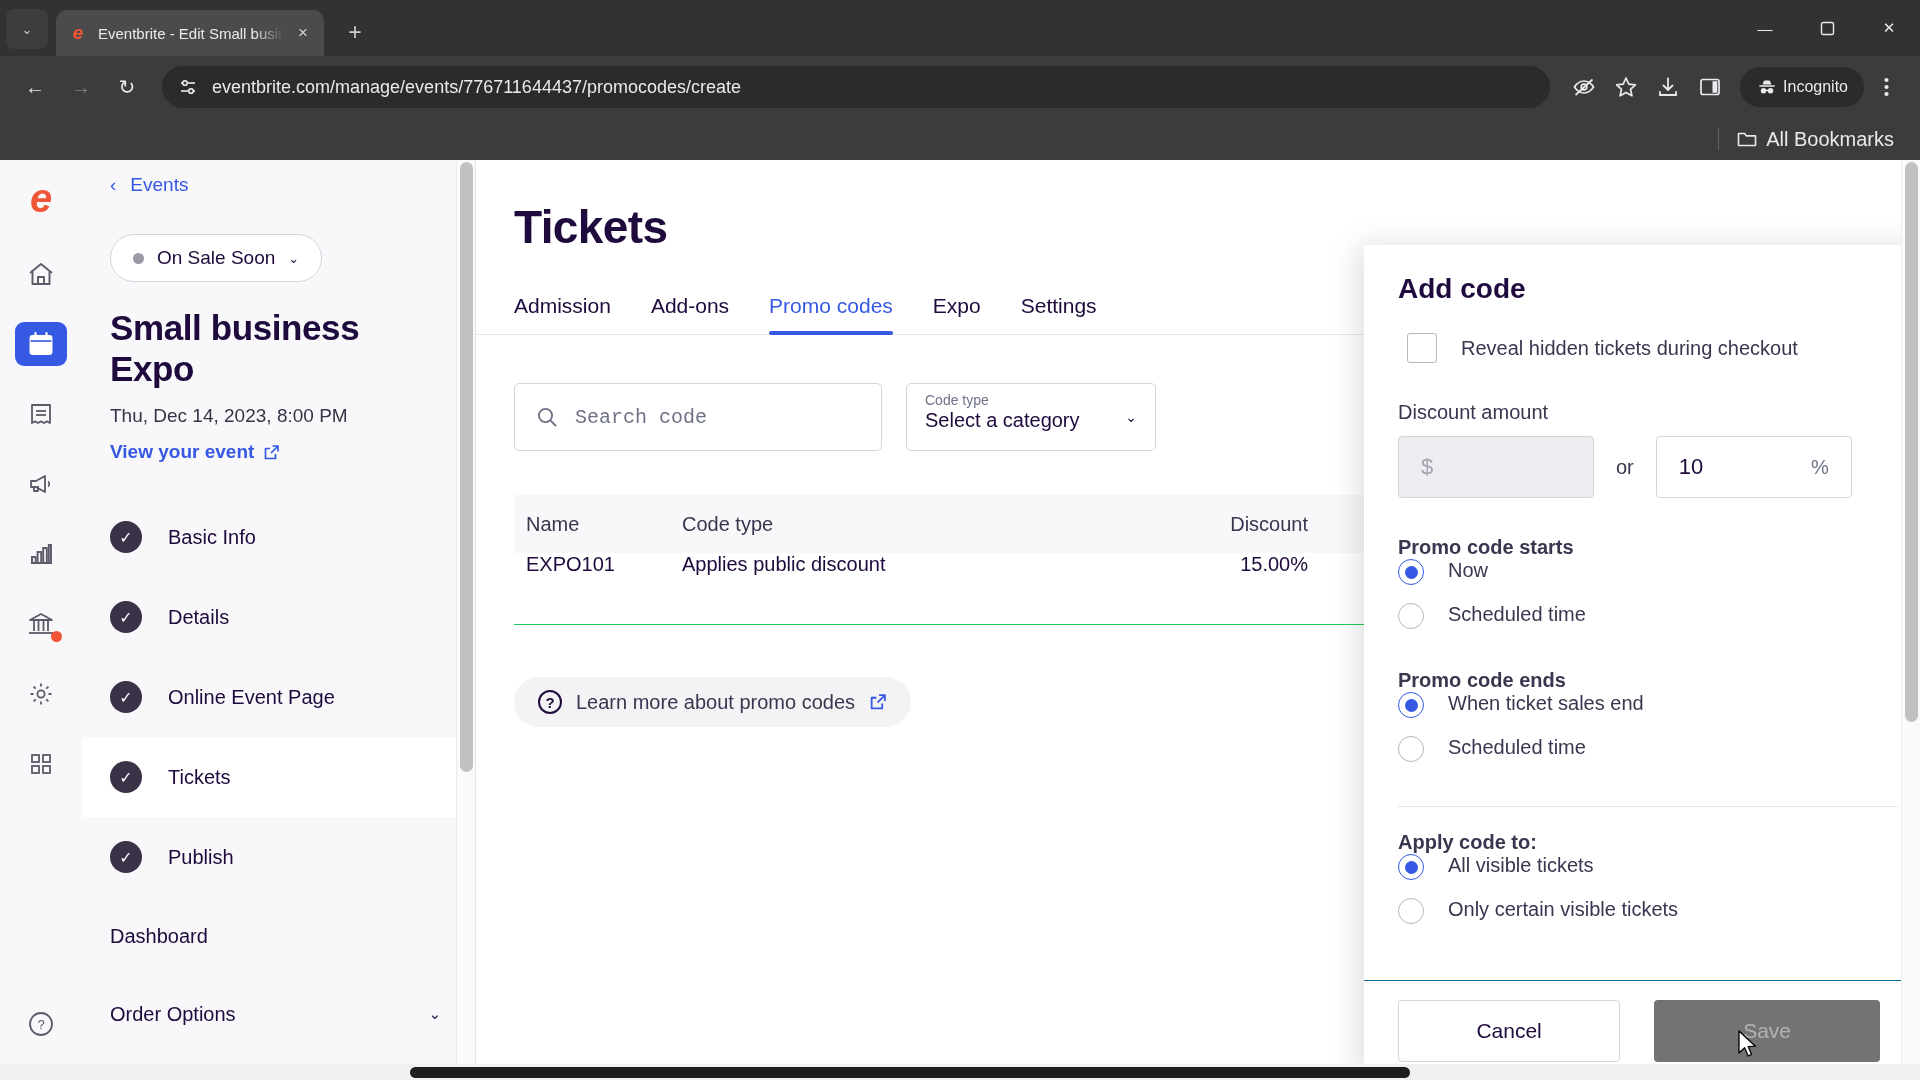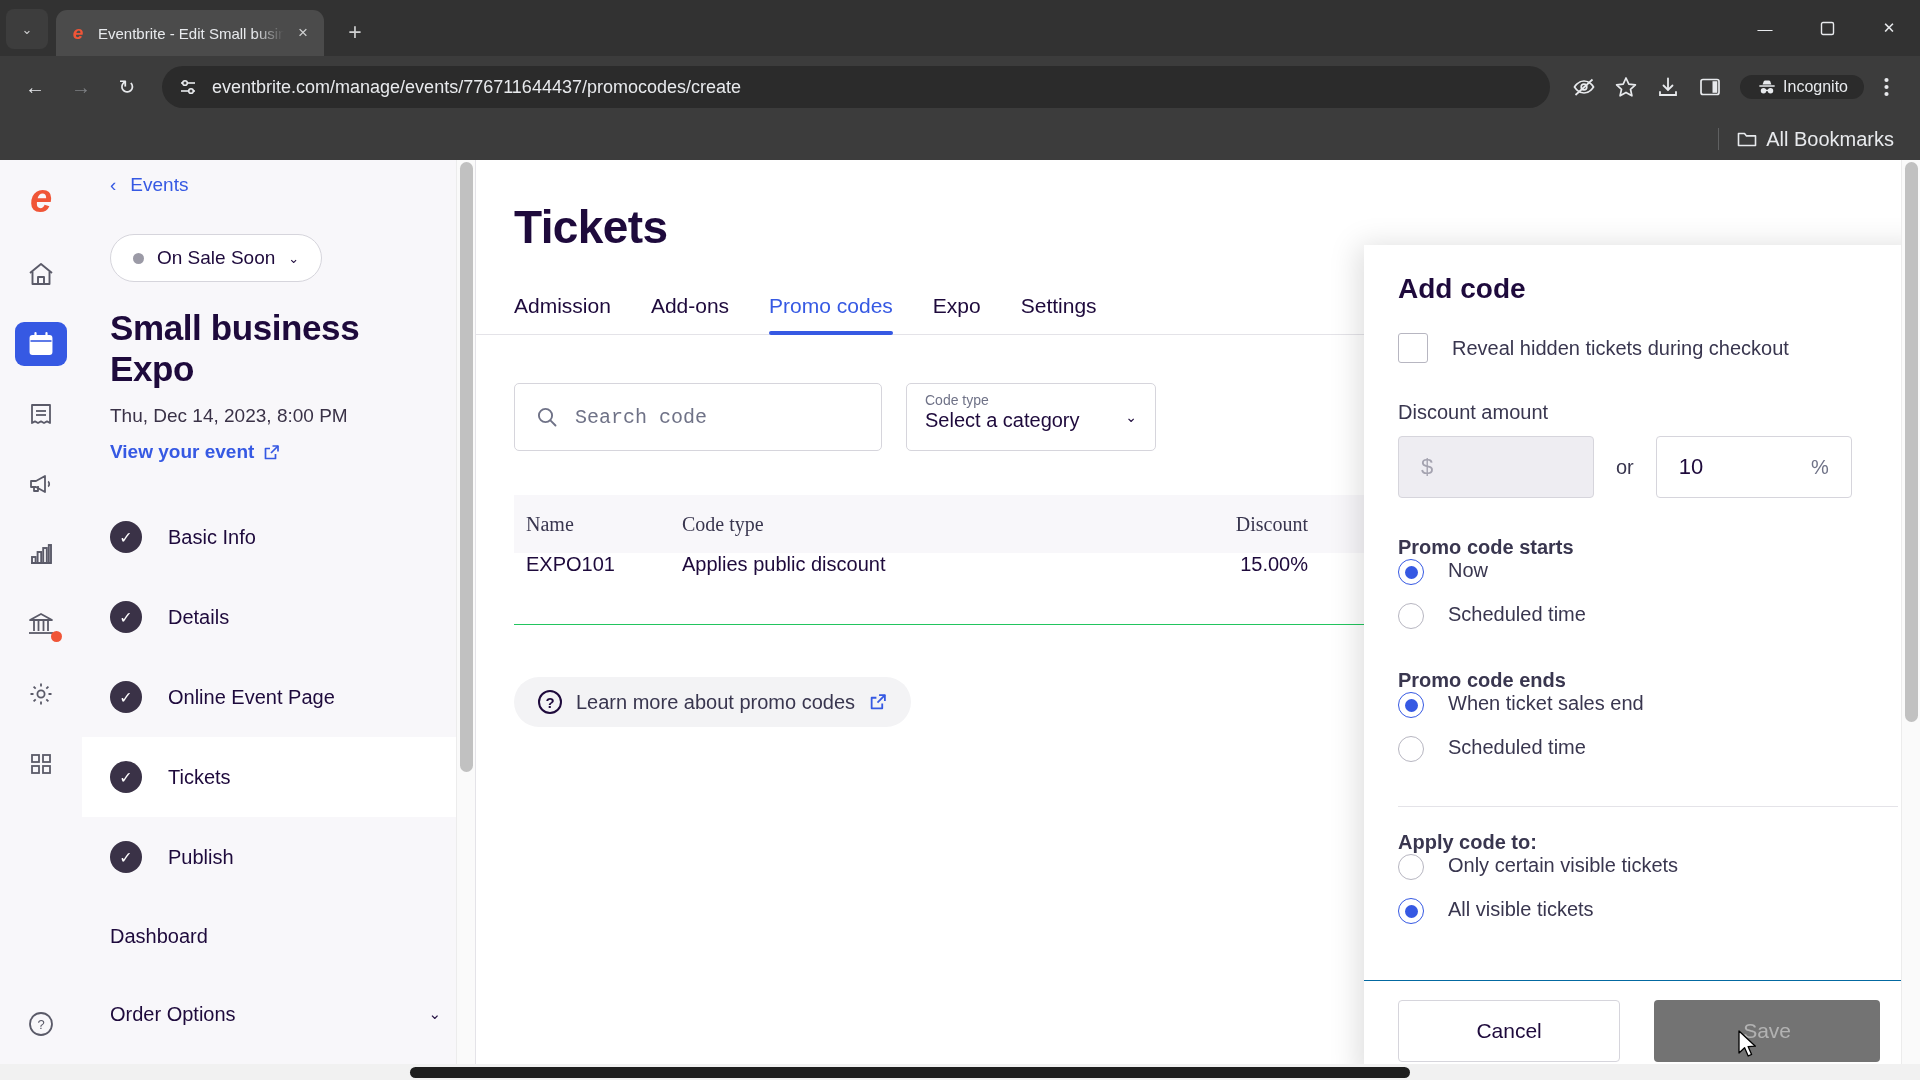--- a/index.html
+++ b/index.html
@@ -66,21 +66,21 @@
     display: flex; align-items: center; padding: 0 16px; gap: 14px; margin: 0 10px;
     cursor: text;
   }
   .omni-url { color: #e8eaed; font-size: 18px; white-space: nowrap; }
   .omni-right { display: flex; align-items: center; gap: 2px; margin-left: auto; }
   .tb-icon {
     width: 40px; height: 40px; border-radius: 50%; display: flex;
     align-items: center; justify-content: center; color: #e8eaed; cursor: pointer;
   }
   .incognito-pill {
-    height: 24px; border-radius: 20px; background: #2b2b2b; display: flex;
+    height: 40px; border-radius: 20px; background: #2b2b2b; display: flex;
     align-items: center; gap: 5px; padding: 0 16px; margin-left: 8px;
     color: #e8eaed; font-size: 16px; cursor: pointer;
   }
   .bookmarks-bar {
     height: 42px; background: #3c3c3c; display: flex; align-items: center;
     justify-content: flex-end; padding-right: 18px; gap: 10px;
   }
   .bm-sep { width: 1px; height: 22px; background: #5f6061; }
   .bm-item {
     display: flex; align-items: center; gap: 9px; color: #e8eaed;
@@ -210,21 +210,21 @@
   .select-lbl { font-size: 14px; color: #6f7287; }
   .select-val { font-size: 20px; color: #1e0a3c; margin-top: 1px; }
   .select-chev {
     position: absolute; right: 18px; top: 50%; transform: translateY(-50%);
     font-size: 14px; color: #1e0a3c;
   }
 
   .table { margin: 44px 0 0 38px; width: 1000px; }
   .thead {
     display: flex; background: #f8f7fa; height: 58px; align-items: center;
-    font-size: 20px; color: #39364f; font-family: Liberation Serif, serif;
+    font-size: 20px; color: #39364f;
   }
   .trow {
     display: flex; height: 72px; align-items: flex-start;
     font-size: 20px; color: #1e0a3c; border-bottom: 1px solid #22c55e;
   }
   .c-name { width: 168px; padding-left: 12px; }
   .c-type { width: 448px; }
   .c-disc { width: 178px; text-align: right; }
   .c-uses { width: 130px; text-align: right; }
 
@@ -256,21 +256,21 @@
     position: absolute; right: 0; top: 0; width: 18px; height: 100%;
     background: #fbfbfb; border-left: 1px solid #efefef;
   }
   .psb-arrow {
     position: absolute; left: 0; width: 18px; text-align: center;
     color: #5b5b5b; font-size: 10px; cursor: pointer;
   }
   .psb-thumb {
     position: absolute; left: 3px; width: 12px; background: #c1c1c1; border-radius: 6px;
   }
-  .checkrow { display: flex; align-items: center; gap: 24px; padding-top: 6px; }
+  .checkrow { display: flex; align-items: center; gap: 24px; padding-top: 6px; margin-left: 9px; }
   .cbox {
     width: 30px; height: 30px; border: 1px solid #b7b6c1; border-radius: 3px;
     background: #ffffff; flex: 0 0 auto; cursor: pointer;
   }
   .cbox-lbl { font-size: 20px; color: #39364f; }
 
   .sec-label { font-size: 20px; color: #39364f; font-weight: bold; margin-top: 38px; }
   .sec-label.normal { font-weight: normal; }
   .amount-row { display: flex; align-items: center; gap: 22px; margin-top: 12px; }
   .amt-field {
@@ -665,26 +665,26 @@
         </div>
         <div class="radio-row">
           <span class="radio"></span>
           <span class="radio-lbl">Scheduled time</span>
         </div>
 
         <div class="divider"></div>
 
         <div class="sec-label" style="margin-top:24px">Apply code to:</div>
         <div class="radio-row">
+          <span class="radio on"></span>
+          <span class="radio-lbl">All visible tickets</span>
+        </div>
+        <div class="radio-row">
           <span class="radio"></span>
           <span class="radio-lbl">Only certain visible tickets</span>
-        </div>
-        <div class="radio-row">
-          <span class="radio on"></span>
-          <span class="radio-lbl">All visible tickets</span>
         </div>
 
         <div class="psb">
           <div class="psb-arrow" style="top:2px">▲</div>
           <div class="psb-thumb" style="top:255px; height:395px"></div>
           <div class="psb-arrow" style="bottom:2px">▼</div>
         </div>
       </div>
 
       <div class="panel-foot">

